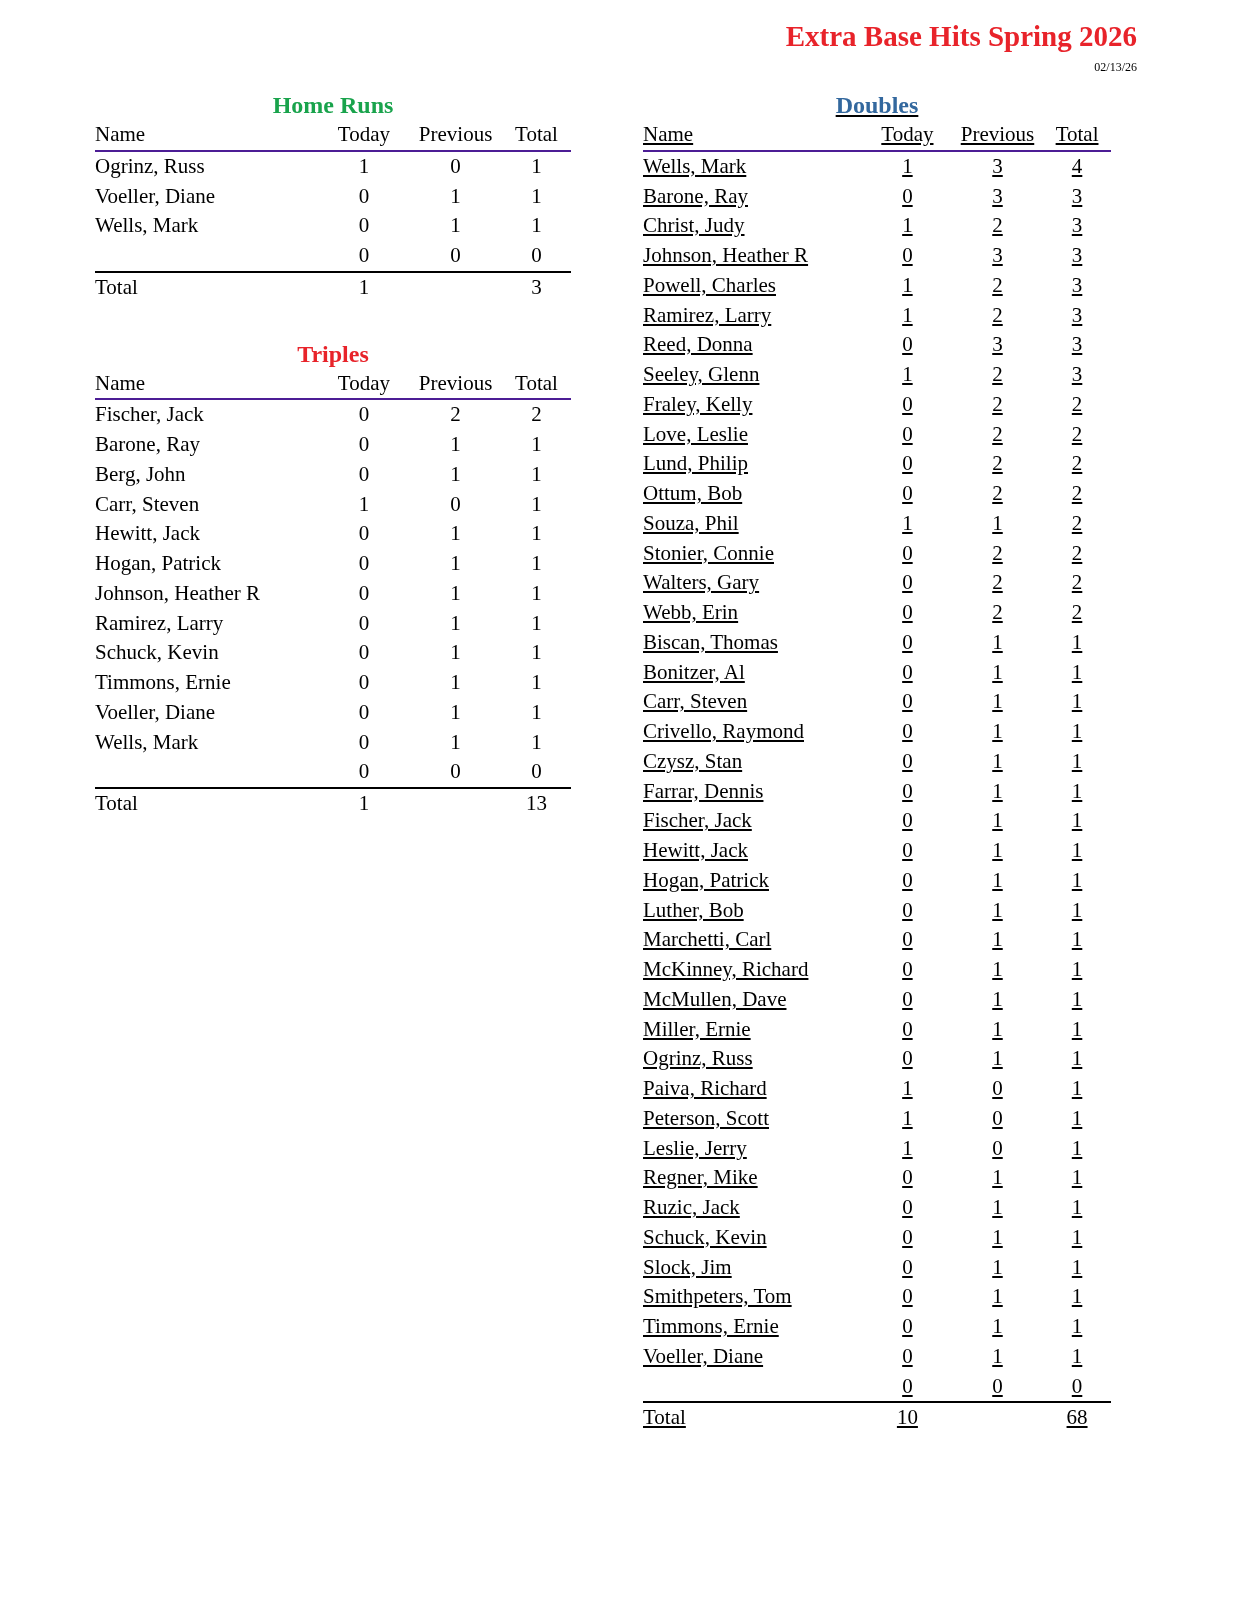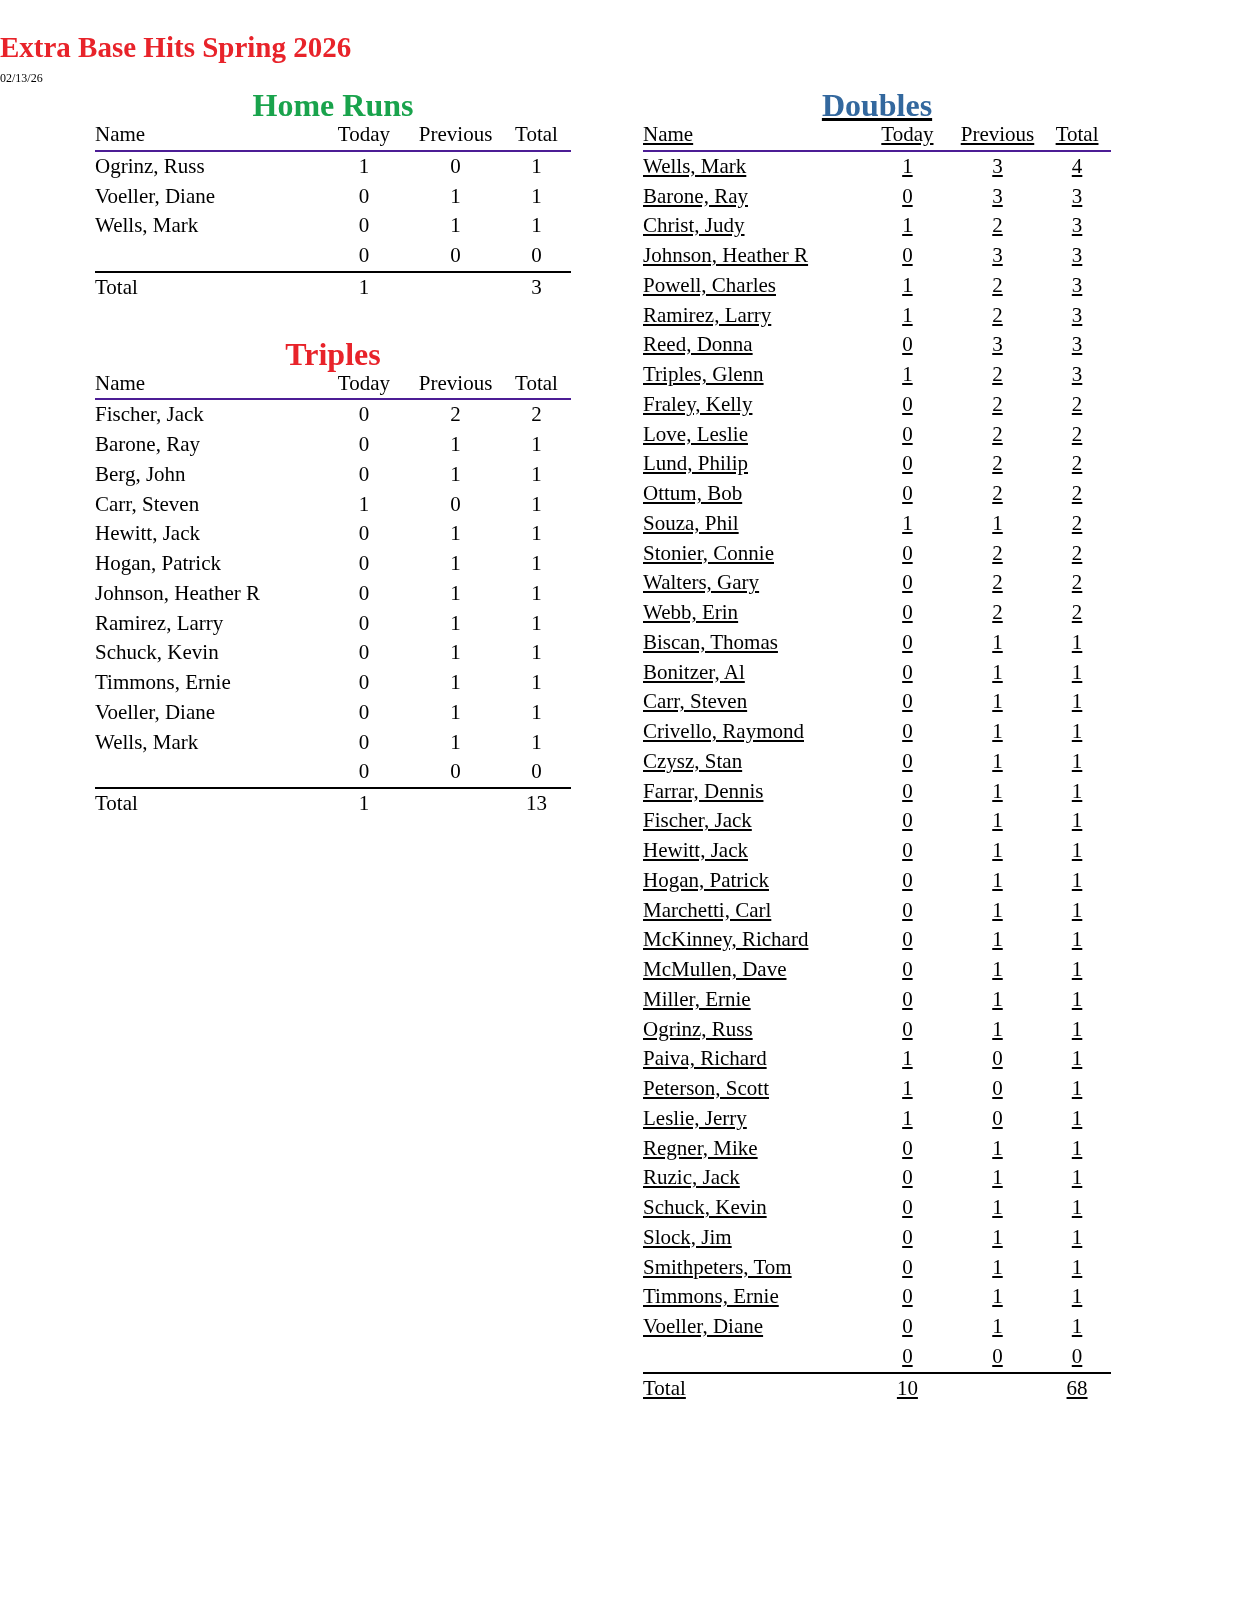--- a/index.html
+++ b/index.html
@@ -5,30 +5,30 @@
   * { box-sizing: border-box; }
   html, body { margin: 0; padding: 0; }
   body {
     width: 1237px; height: 1600px;
     background: #ffffff;
     color: #000000;
     font-family: "Liberation Serif", "DejaVu Serif", serif;
     position: relative;
     overflow: hidden;
   }
-  header { position: absolute; top: 18px; left: 0; width: 1137px; text-align: left; margin-top: 11px; }
+  header { position: absolute; top: 18px; left: 0; width: 1137px; text-align: right; }
   h1 { margin: 0; font-size: 29px; line-height: 36px; font-weight: bold; }
   .report-date { font-size: 12px; line-height: 26px; }
 
   .col { position: absolute; top: 90px; }
   .col-left  { left: 95px;  width: 476px; }
   .col-right { left: 643px; width: 468px; text-decoration: underline; }
 
   section h2 {
-    margin: 0; font-size: 32px; line-height: 30px;
+    margin: 0; font-size: 24px; line-height: 30px;
     font-weight: bold; text-align: center;
   }
   .section-gap { margin-top: 36px; }
 
   table { width: 100%; border-collapse: collapse; table-layout: fixed; }
   col.c-name { width: 47%; }
   col.c-today { width: 19%; }
   col.c-prev { width: 19.5%; }
   col.c-total { width: 14.5%; }
 
@@ -273,21 +273,21 @@
             <td class="num">2</td>
             <td class="num">3</td>
           </tr>
           <tr>
             <td class="name">Reed, Donna</td>
             <td class="num">0</td>
             <td class="num">3</td>
             <td class="num">3</td>
           </tr>
           <tr>
-            <td class="name">Triples, Glenn</td>
+            <td class="name">Seeley, Glenn</td>
             <td class="num">1</td>
             <td class="num">2</td>
             <td class="num">3</td>
           </tr>
           <tr>
             <td class="name">Fraley, Kelly</td>
             <td class="num">0</td>
             <td class="num">2</td>
             <td class="num">2</td>
           </tr>
@@ -376,20 +376,26 @@
             <td class="num">1</td>
           </tr>
           <tr>
             <td class="name">Hewitt, Jack</td>
             <td class="num">0</td>
             <td class="num">1</td>
             <td class="num">1</td>
           </tr>
           <tr>
             <td class="name">Hogan, Patrick</td>
+            <td class="num">0</td>
+            <td class="num">1</td>
+            <td class="num">1</td>
+          </tr>
+          <tr>
+            <td class="name">Luther, Bob</td>
             <td class="num">0</td>
             <td class="num">1</td>
             <td class="num">1</td>
           </tr>
           <tr>
             <td class="name">Marchetti, Carl</td>
             <td class="num">0</td>
             <td class="num">1</td>
             <td class="num">1</td>
           </tr>

